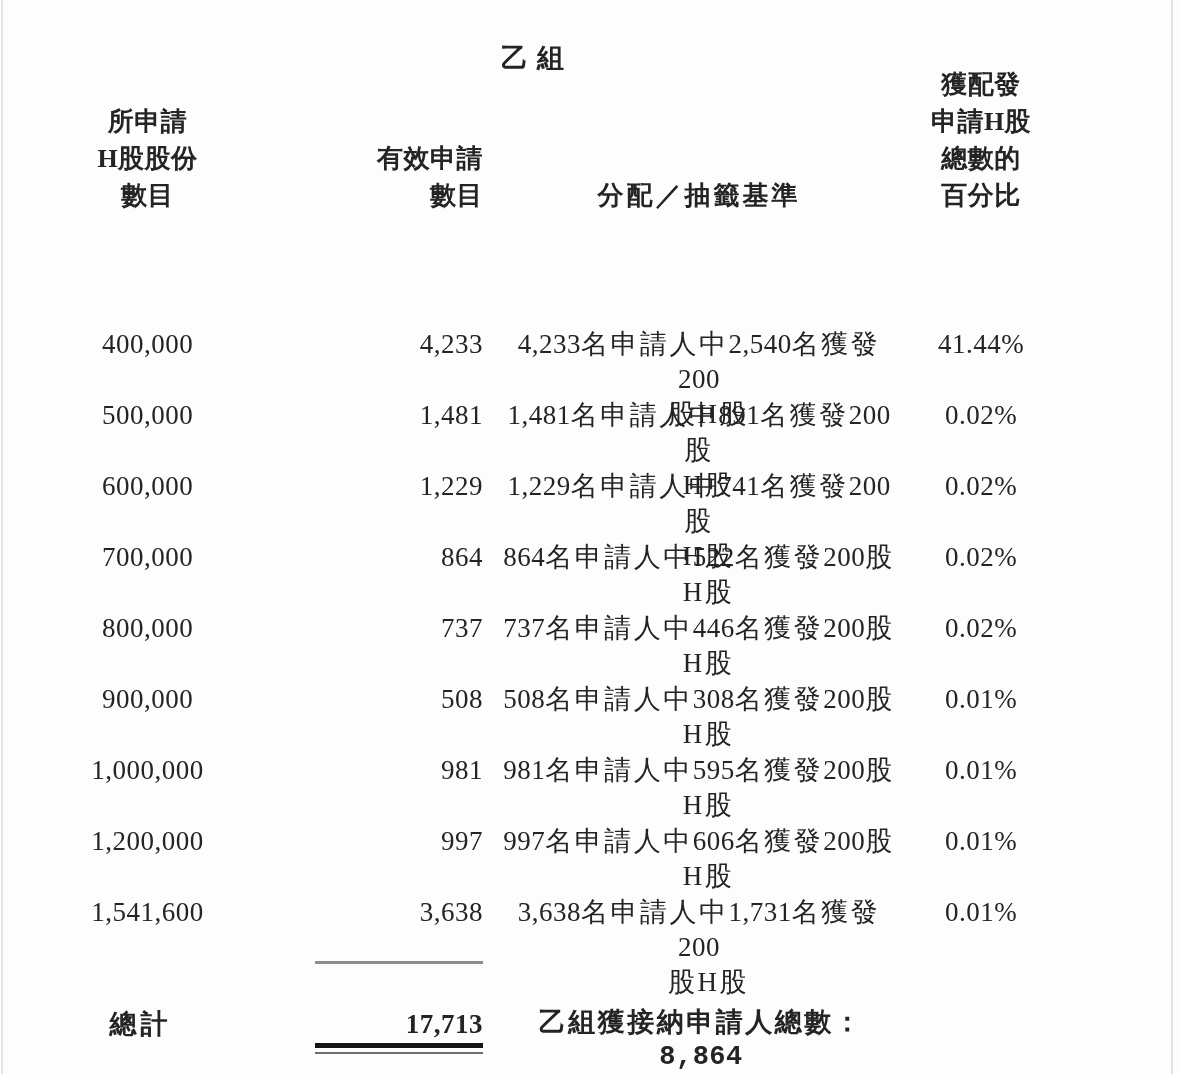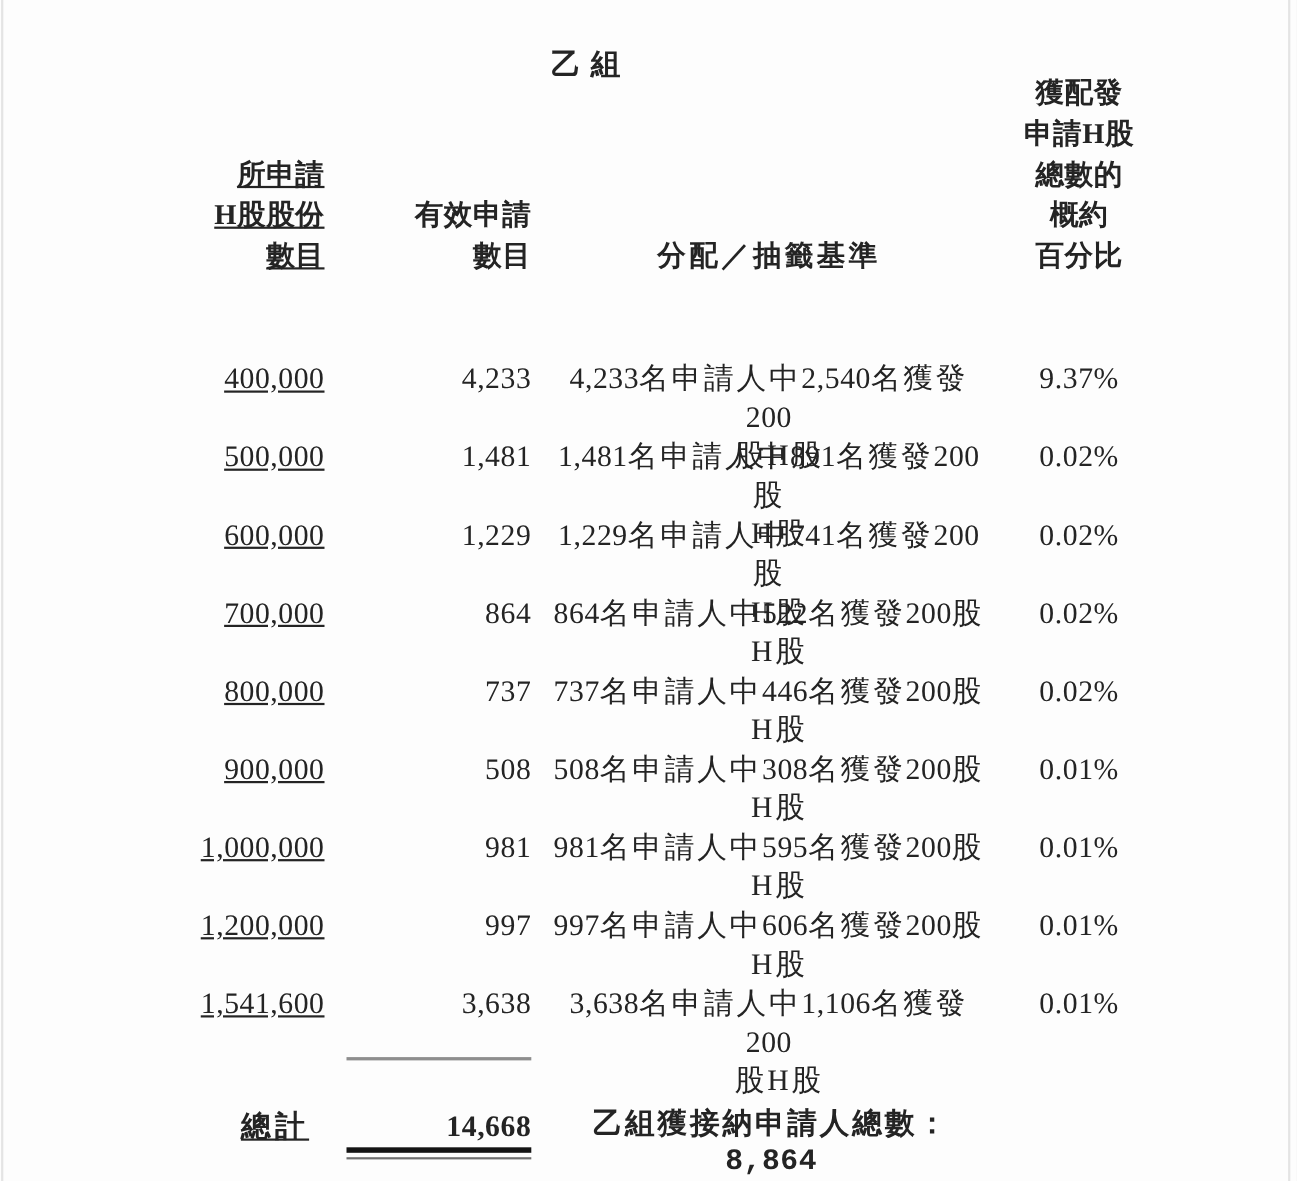--- a/index.html
+++ b/index.html
@@ -15,21 +15,21 @@
   .scan-edge.left{left:1px;}
   .scan-edge.right{left:1171px;}
 
   .title{
     position:absolute;left:501px;top:40px;
     font-size:27px;font-weight:700;letter-spacing:9px;margin:0;
   }
 
   
   .cols{display:flex;width:1067px;}
-  .c1{width:295px;text-align:right;text-decoration:underline;}
+  .c1{width:295px;text-align:center;}
   .c2{width:188px;text-align:right;}
   .c3{flex:1;padding-left:20px;text-align:center;}
   .c4{width:172px;text-align:center;}
 
   .thead{
     position:absolute;top:66px;left:0;
     align-items:flex-end;
     font-weight:700;font-size:26px;line-height:37px;
     letter-spacing:3px;
   }
@@ -80,34 +80,33 @@
     </div>
     <div class="c2">
       <div>有效申請</div>
       <div>數目</div>
     </div>
     <div class="c3">分配／抽籤基準</div>
     <div class="c4">
       <div>獲配發</div>
       <div>申請H股</div>
       <div>總數的</div>
-      <div>概約</div>
       <div>百分比</div>
     </div>
   </div>
 
   <div class="tbody">
     <div class="cols row">
       <div class="c1">400,000</div>
       <div class="c2">4,233</div>
       <div class="c3">
         <div class="mixed"><span class="num">4,233</span>名申請人中<span class="num">2,540</span>名獲發<span class="num">200</span></div>
         <div class="mixed basis-l2">股H股</div>
       </div>
-      <div class="c4">9.37%</div>
+      <div class="c4">41.44%</div>
     </div>
     <div class="cols row">
       <div class="c1">500,000</div>
       <div class="c2">1,481</div>
       <div class="c3">
         <div class="mixed"><span class="num">1,481</span>名申請人中<span class="num">891</span>名獲發<span class="num">200</span>股</div>
         <div class="mixed basis-l2">H股</div>
       </div>
       <div class="c4">0.02%</div>
     </div>
@@ -162,31 +161,31 @@
       <div class="c3">
         <div class="mixed"><span class="num">997</span>名申請人中<span class="num">606</span>名獲發<span class="num">200</span>股</div>
         <div class="mixed basis-l2">H股</div>
       </div>
       <div class="c4">0.01%</div>
     </div>
     <div class="cols row">
       <div class="c1">1,541,600</div>
       <div class="c2">3,638</div>
       <div class="c3">
-        <div class="mixed"><span class="num">3,638</span>名申請人中<span class="num">1,106</span>名獲發<span class="num">200</span></div>
+        <div class="mixed"><span class="num">3,638</span>名申請人中<span class="num">1,731</span>名獲發<span class="num">200</span></div>
         <div class="mixed basis-l2">股H股</div>
       </div>
       <div class="c4">0.01%</div>
     </div>
   </div>
 
   <div class="subtotal-rule"></div>
 
   <div class="cols total-row">
     <div class="c1">總計</div>
-    <div class="c2">14,668</div>
+    <div class="c2">17,713</div>
     <div class="c3 mixed">乙組獲接納申請人總數：<span class="num">8,864</span></div>
     <div class="c4"></div>
   </div>
 
   <div class="grand-rule-thick"></div>
   <div class="grand-rule-thin"></div>
 </div>
 
 </body></html>

